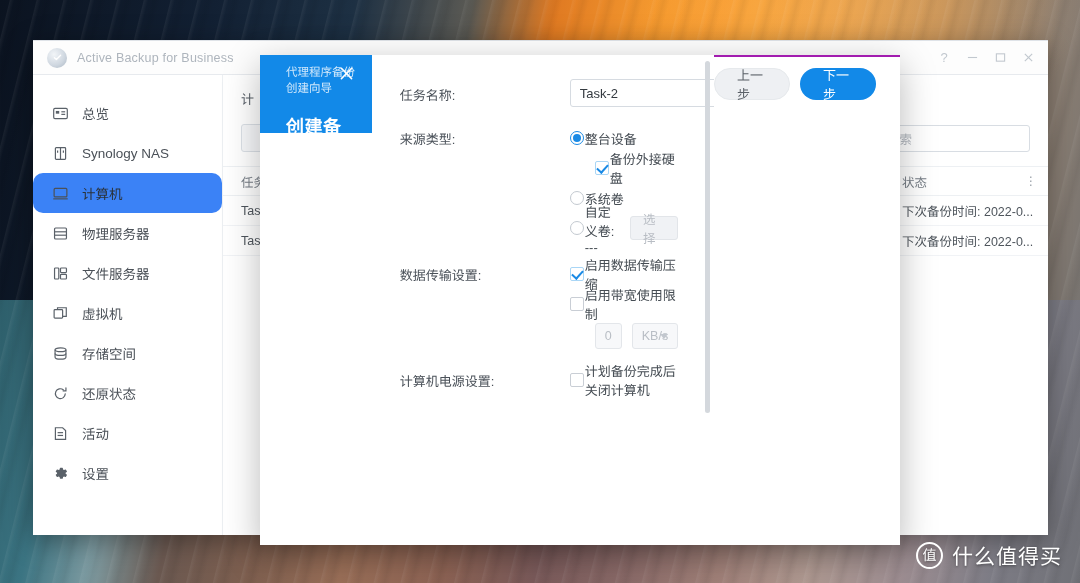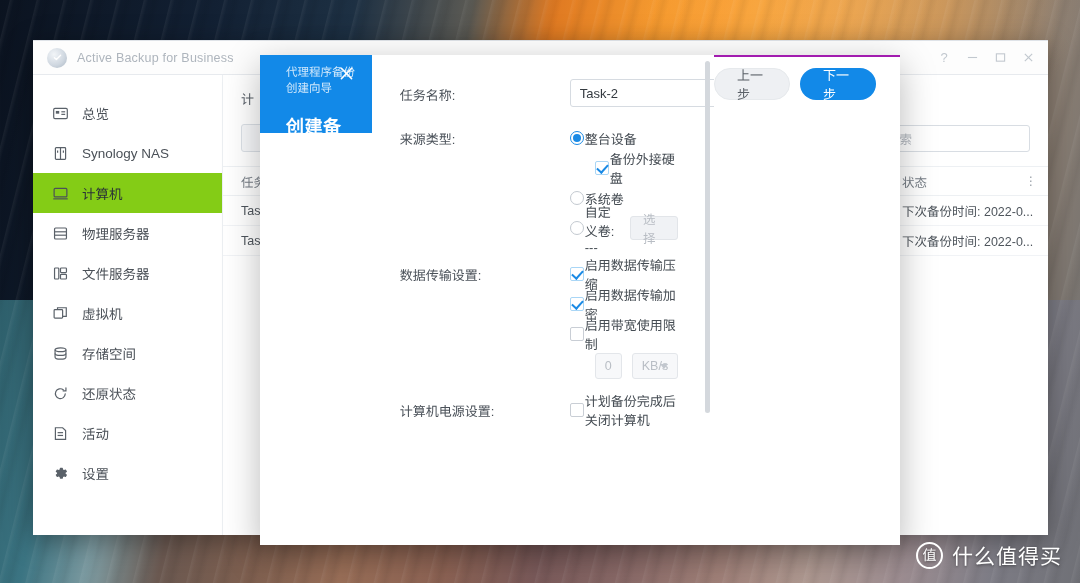--- a/index.html
+++ b/index.html
@@ -95,21 +95,21 @@
     background: #ffffff;
     border-right: 1px solid #eceff2;
     padding-top: 18px;
   }
   .side-item {
     height: 40px; display: flex; align-items: center;
     padding-left: 19px; gap: 13px;
     color: #4b5158; font-size: 13.5px;
     cursor: default;
   }
-  .side-item.active { background: #84cc16; color: #2b3238; }
+  .side-item.active { background: #3b82f6; color: #2b3238; border-radius: 10px; }
   .side-ico { width: 17px; height: 17px; flex: none; color: #5a6169; }
   .side-ico svg { display: block; }
 
   
   .main {
     flex: 1 1 auto; position: relative; background: #ffffff;
     min-width: 0; overflow: hidden;
   }
   .main-head {
     padding: 14px 18px 0 18px; font-size: 13px; color: #596069;
@@ -514,24 +514,20 @@
 
       <div class="form-row">
         <div class="form-label">数据传输设置:</div>
         <div class="form-ctrl">
 
           <div class="opt-line">
             <span class="chk on"></span>
             <span>启用数据传输压缩</span>
           </div>
 
-          <div class="opt-line">
-            <span class="chk on"></span>
-            <span>启用数据传输加密</span>
-          </div>
 
           <div class="opt-line">
             <span class="chk"></span>
             <span>启用带宽使用限制</span>
           </div>
 
           <div class="bw-row">
             <span class="num-input">
               <span>0</span>
             </span>

